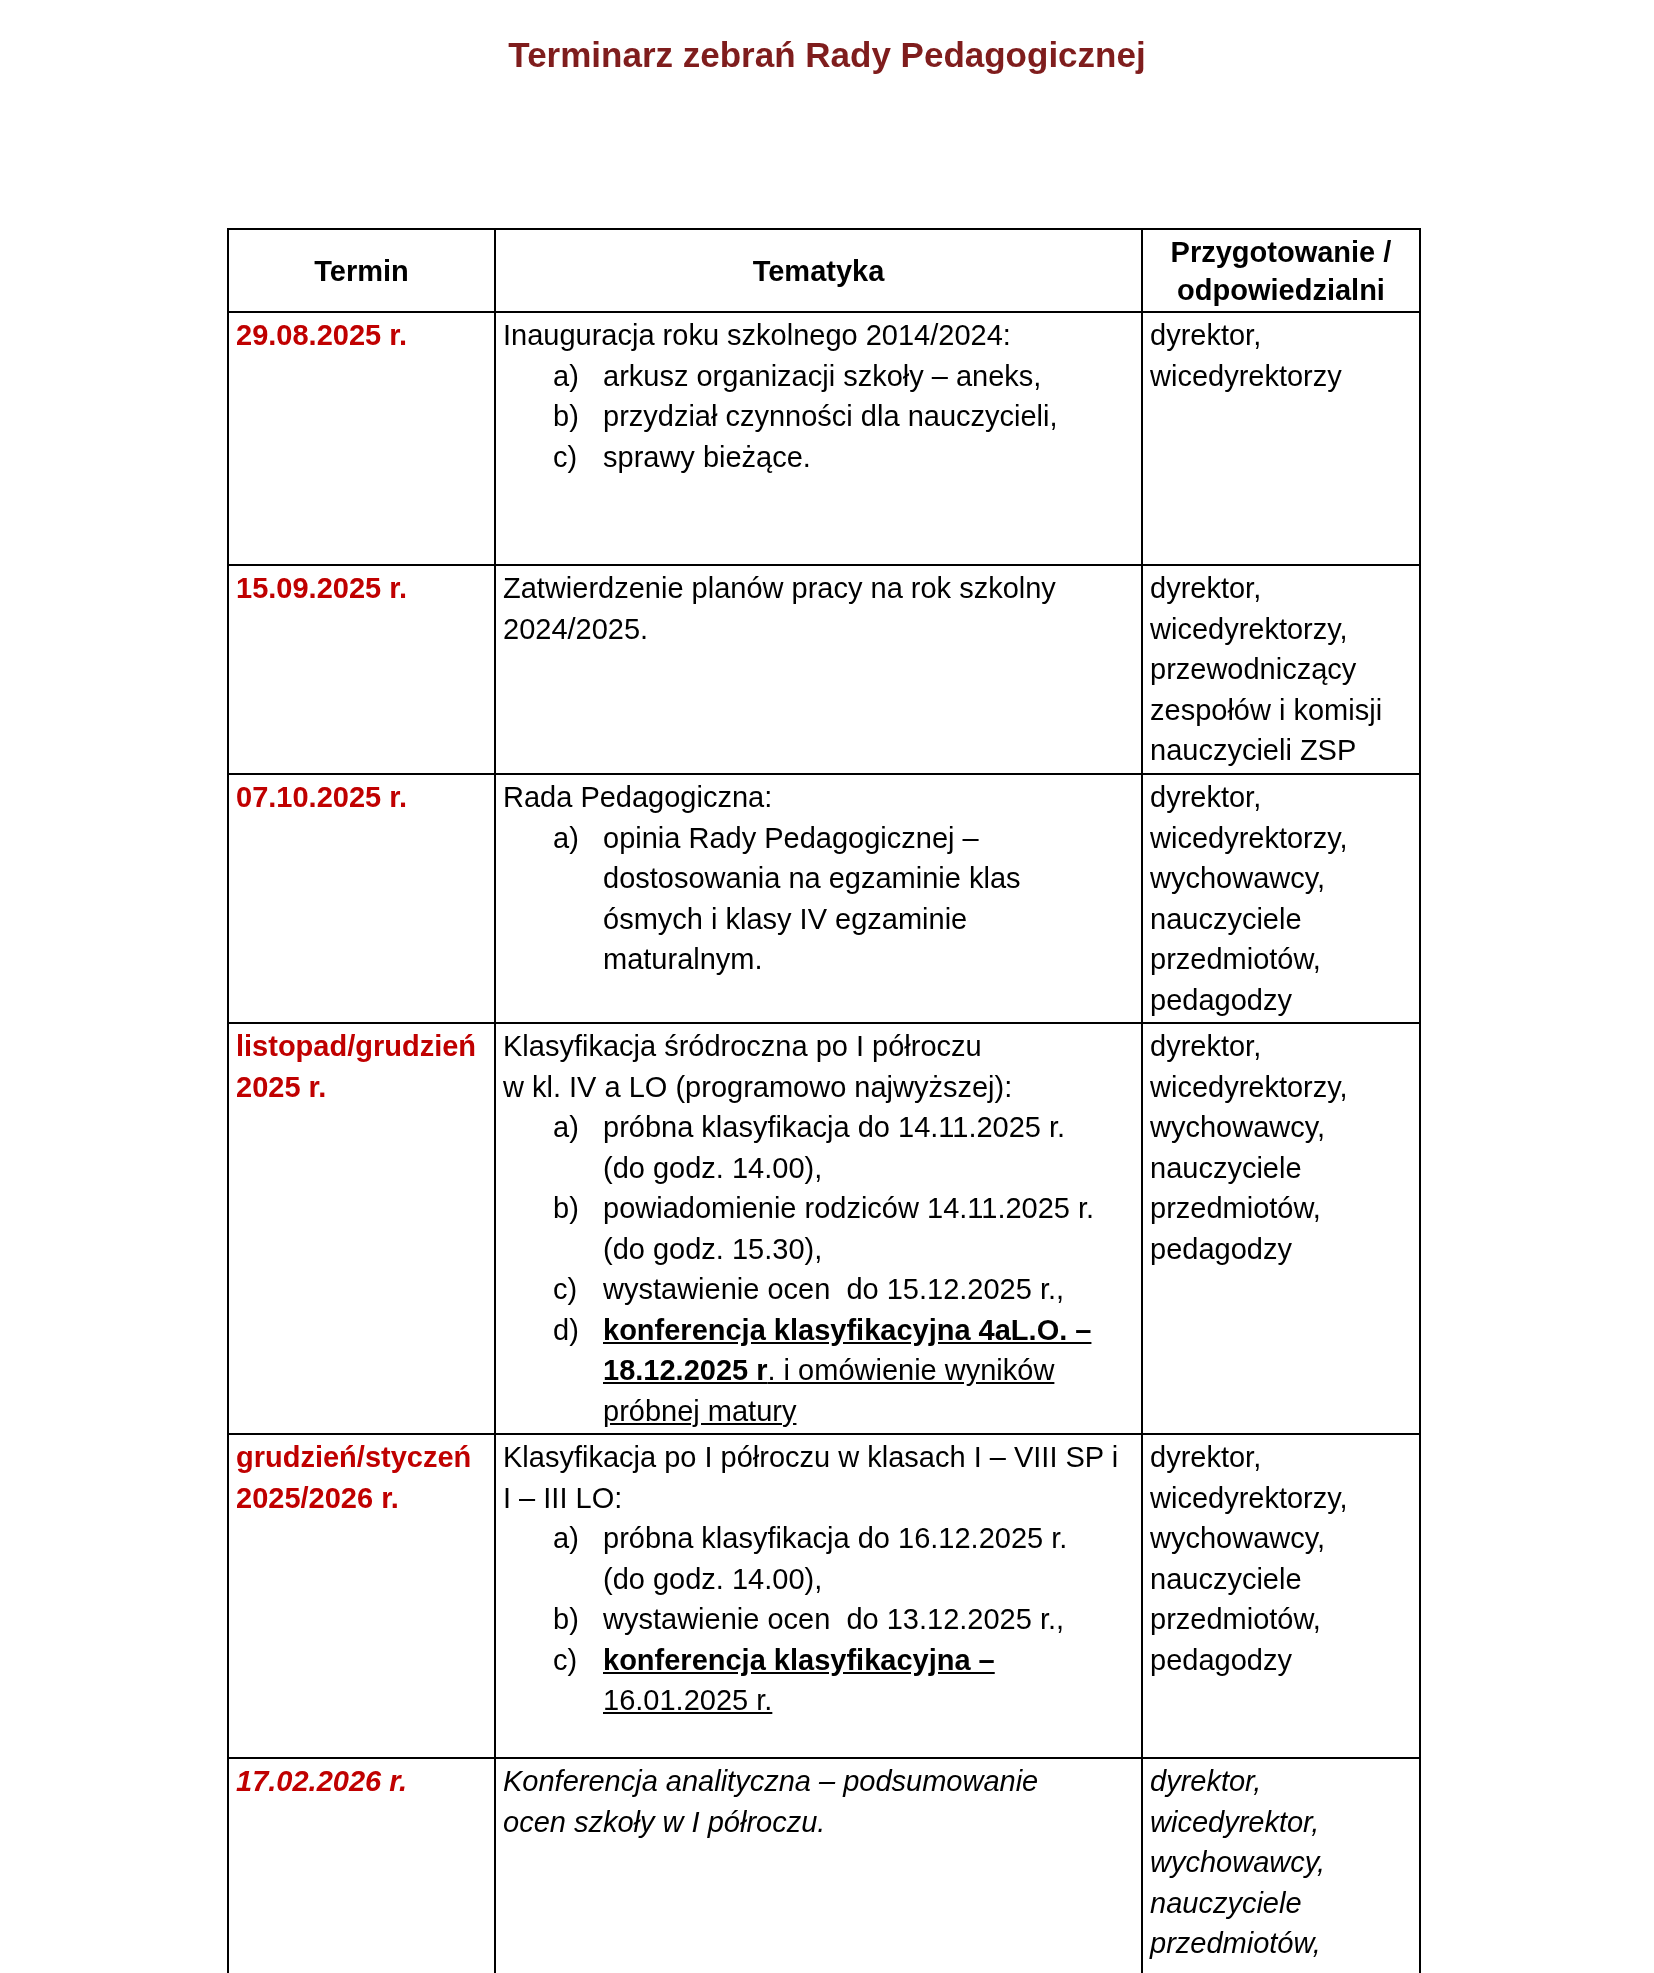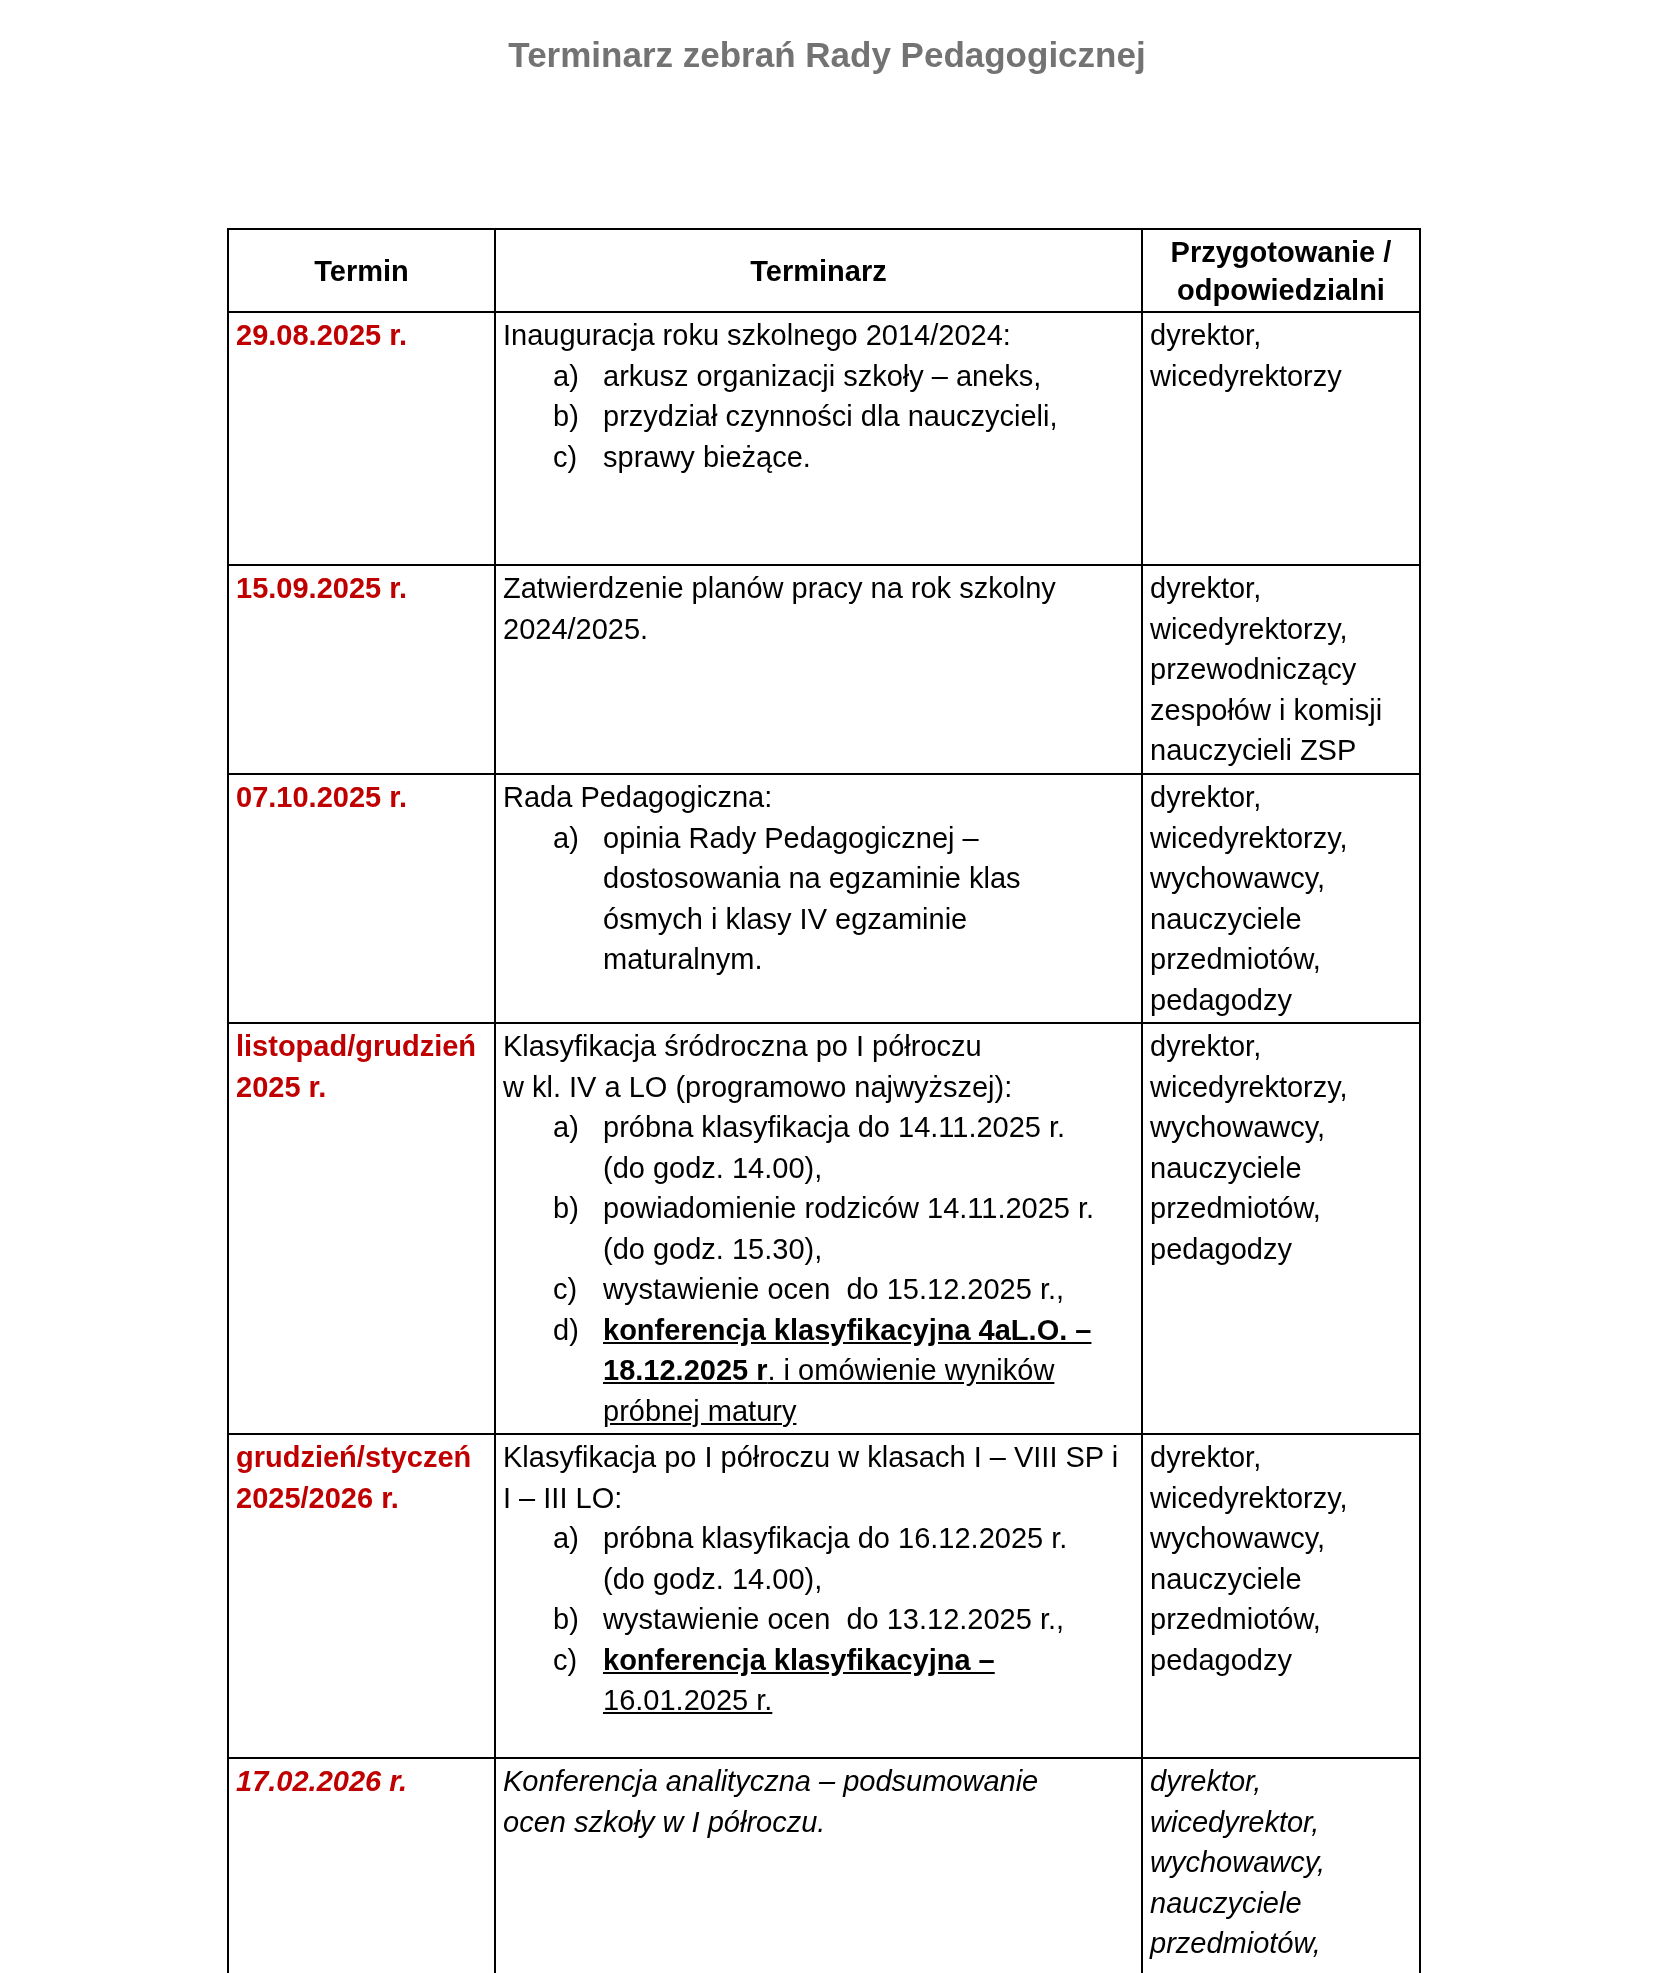--- a/index.html
+++ b/index.html
@@ -10,21 +10,21 @@
     font-family:"Liberation Sans", sans-serif;
     color:#000;
     overflow:hidden;
   }
   .title {
     margin-top:30px;
     text-align:center;
     font-weight:bold;
     font-size:35px;
     line-height:50px;
-    color:#737373;
+    color:#7f1d1d;
   }
   table.doc-table {
     position:absolute;
     left:227px; top:228px;
     border-collapse:collapse;
     table-layout:fixed;
     width:1192px;
   }
   th, td {
     border:2px solid #000;
@@ -59,21 +59,21 @@
 
 <table class="doc-table">
   <colgroup>
     <col style="width:267px">
     <col style="width:647px">
     <col style="width:278px">
   </colgroup>
   <thead>
     <tr style="height:83px">
       <th>Termin</th>
-      <th>Terminarz</th>
+      <th>Tematyka</th>
       <th>Przygotowanie / odpowiedzialni</th>
     </tr>
   </thead>
   <tbody>
       <tr style="height: 253px;">
         <td class="date-cell">
           <div class="line"><span>29.08.2025 r.</span></div>
         </td>
         <td>
           <div class="line"><span>Inauguracja roku szkolnego 2014/2024:</span></div>

